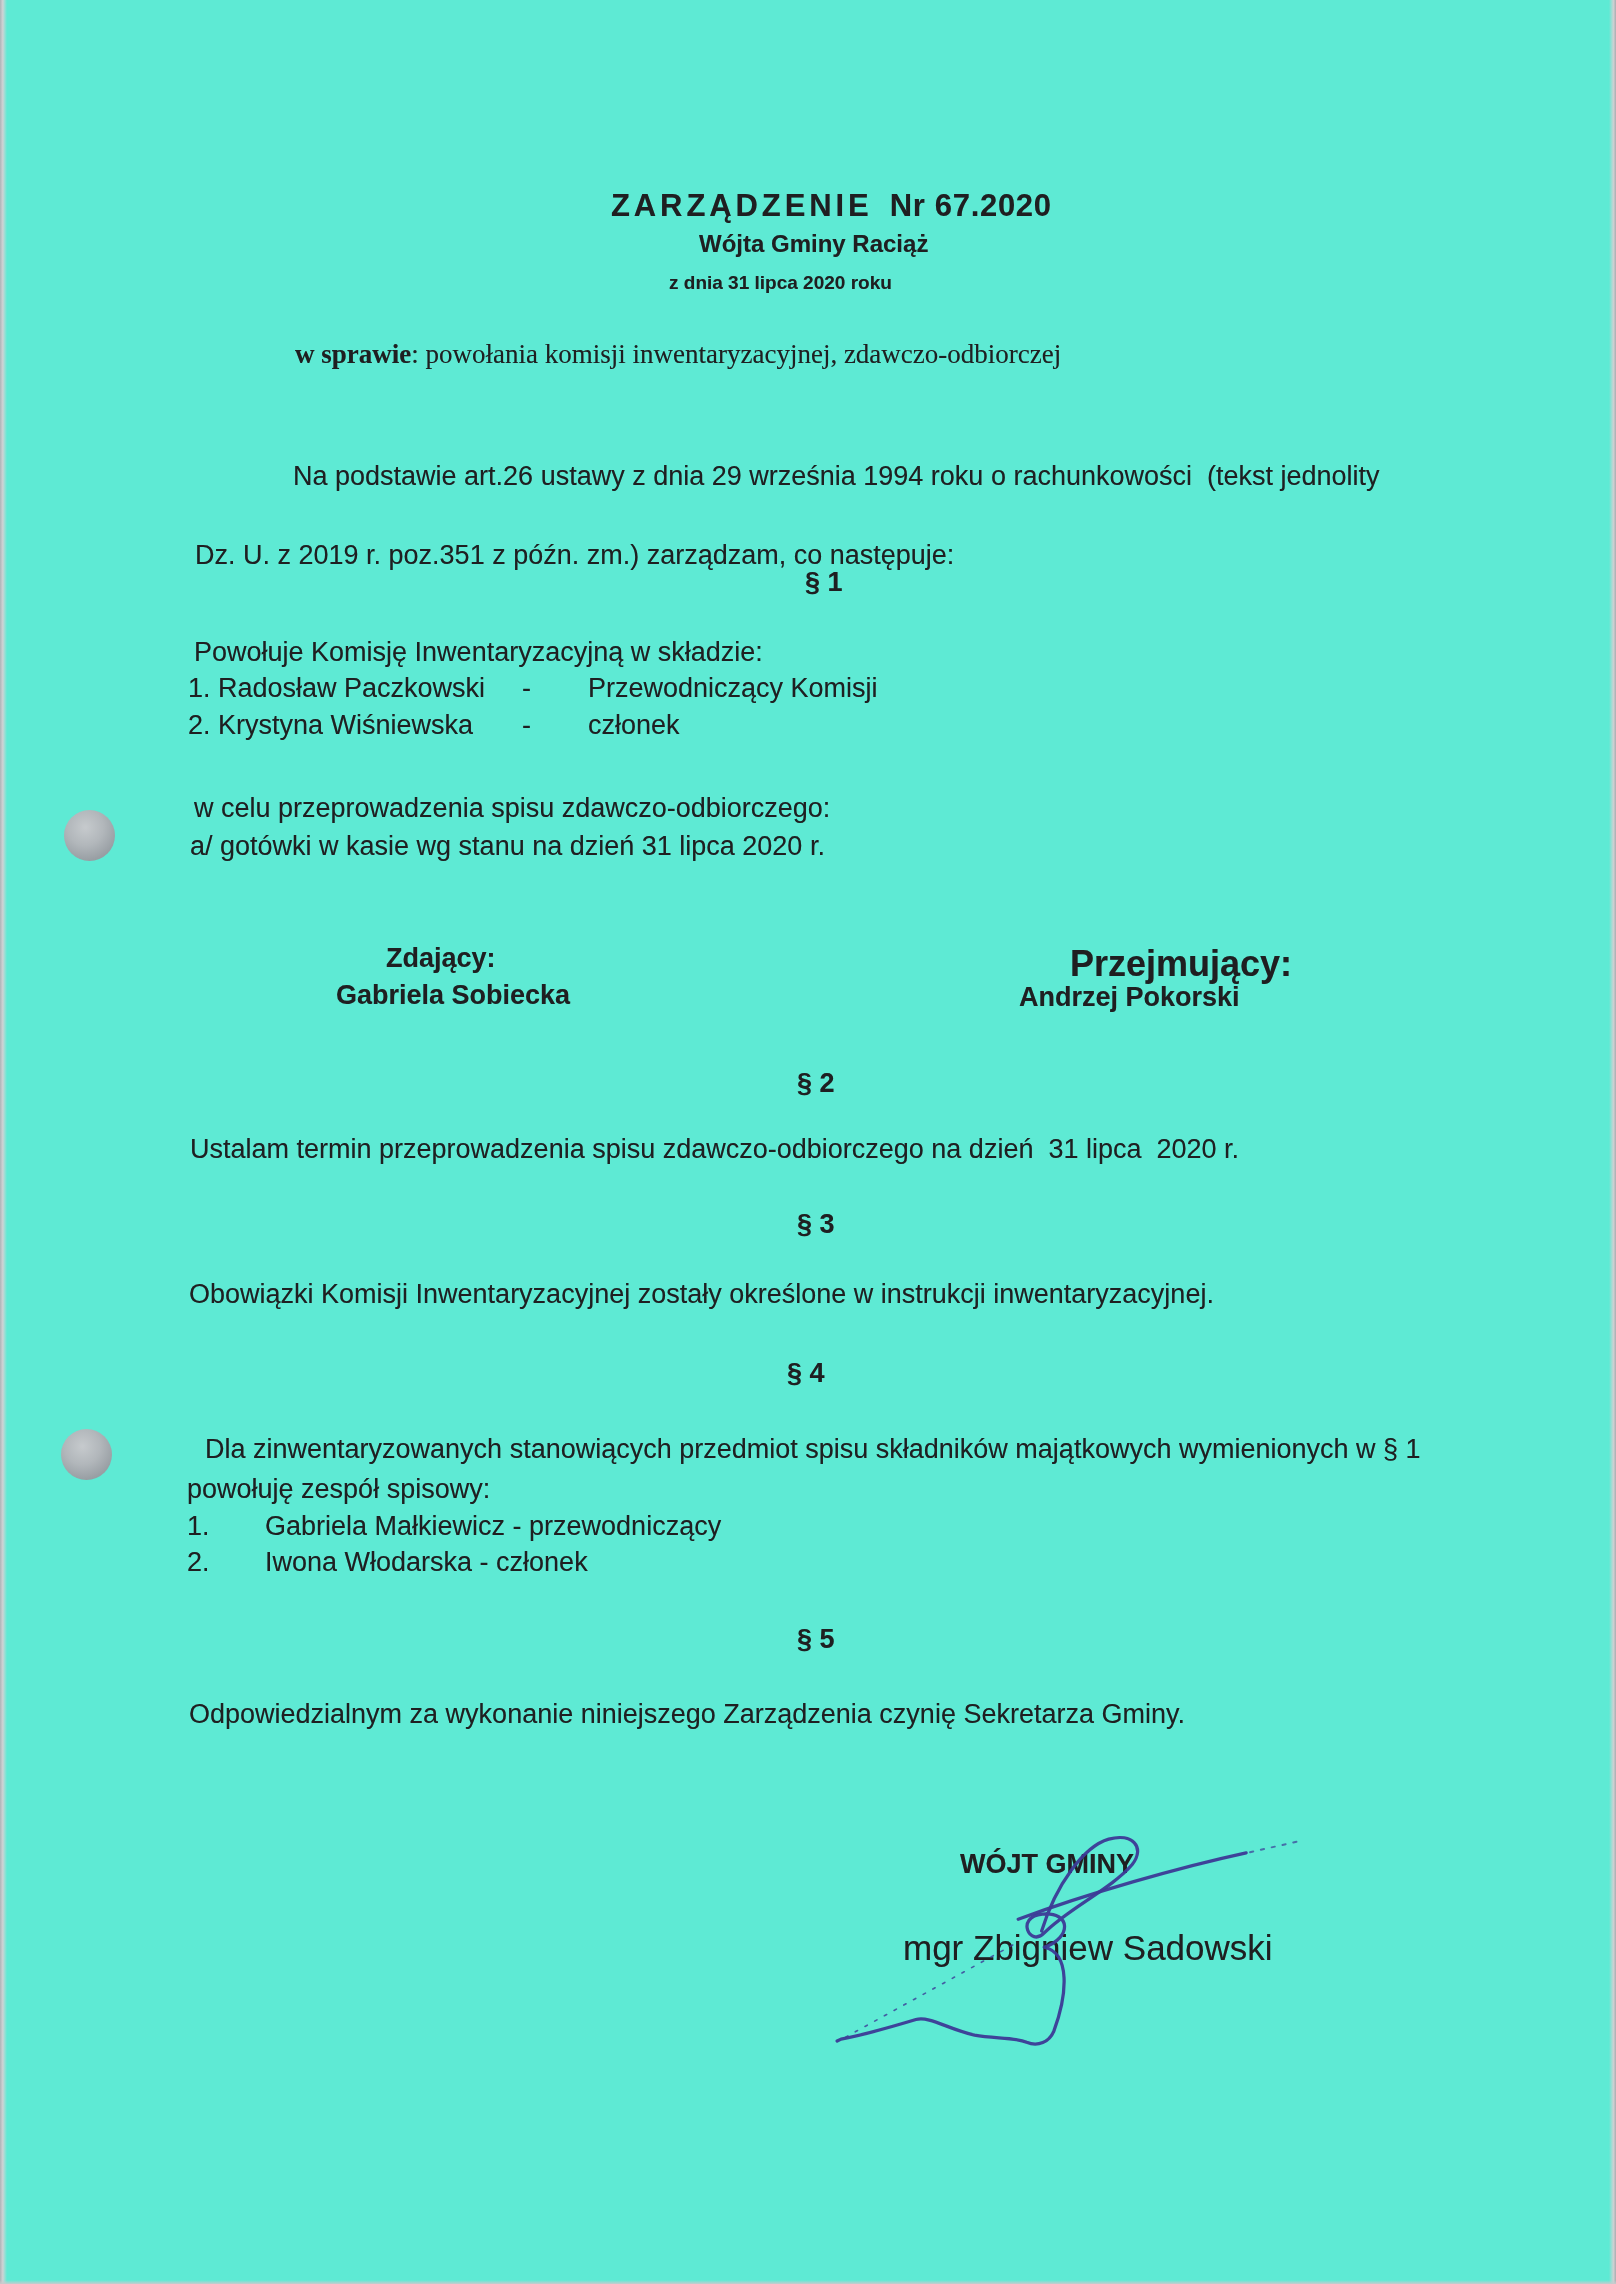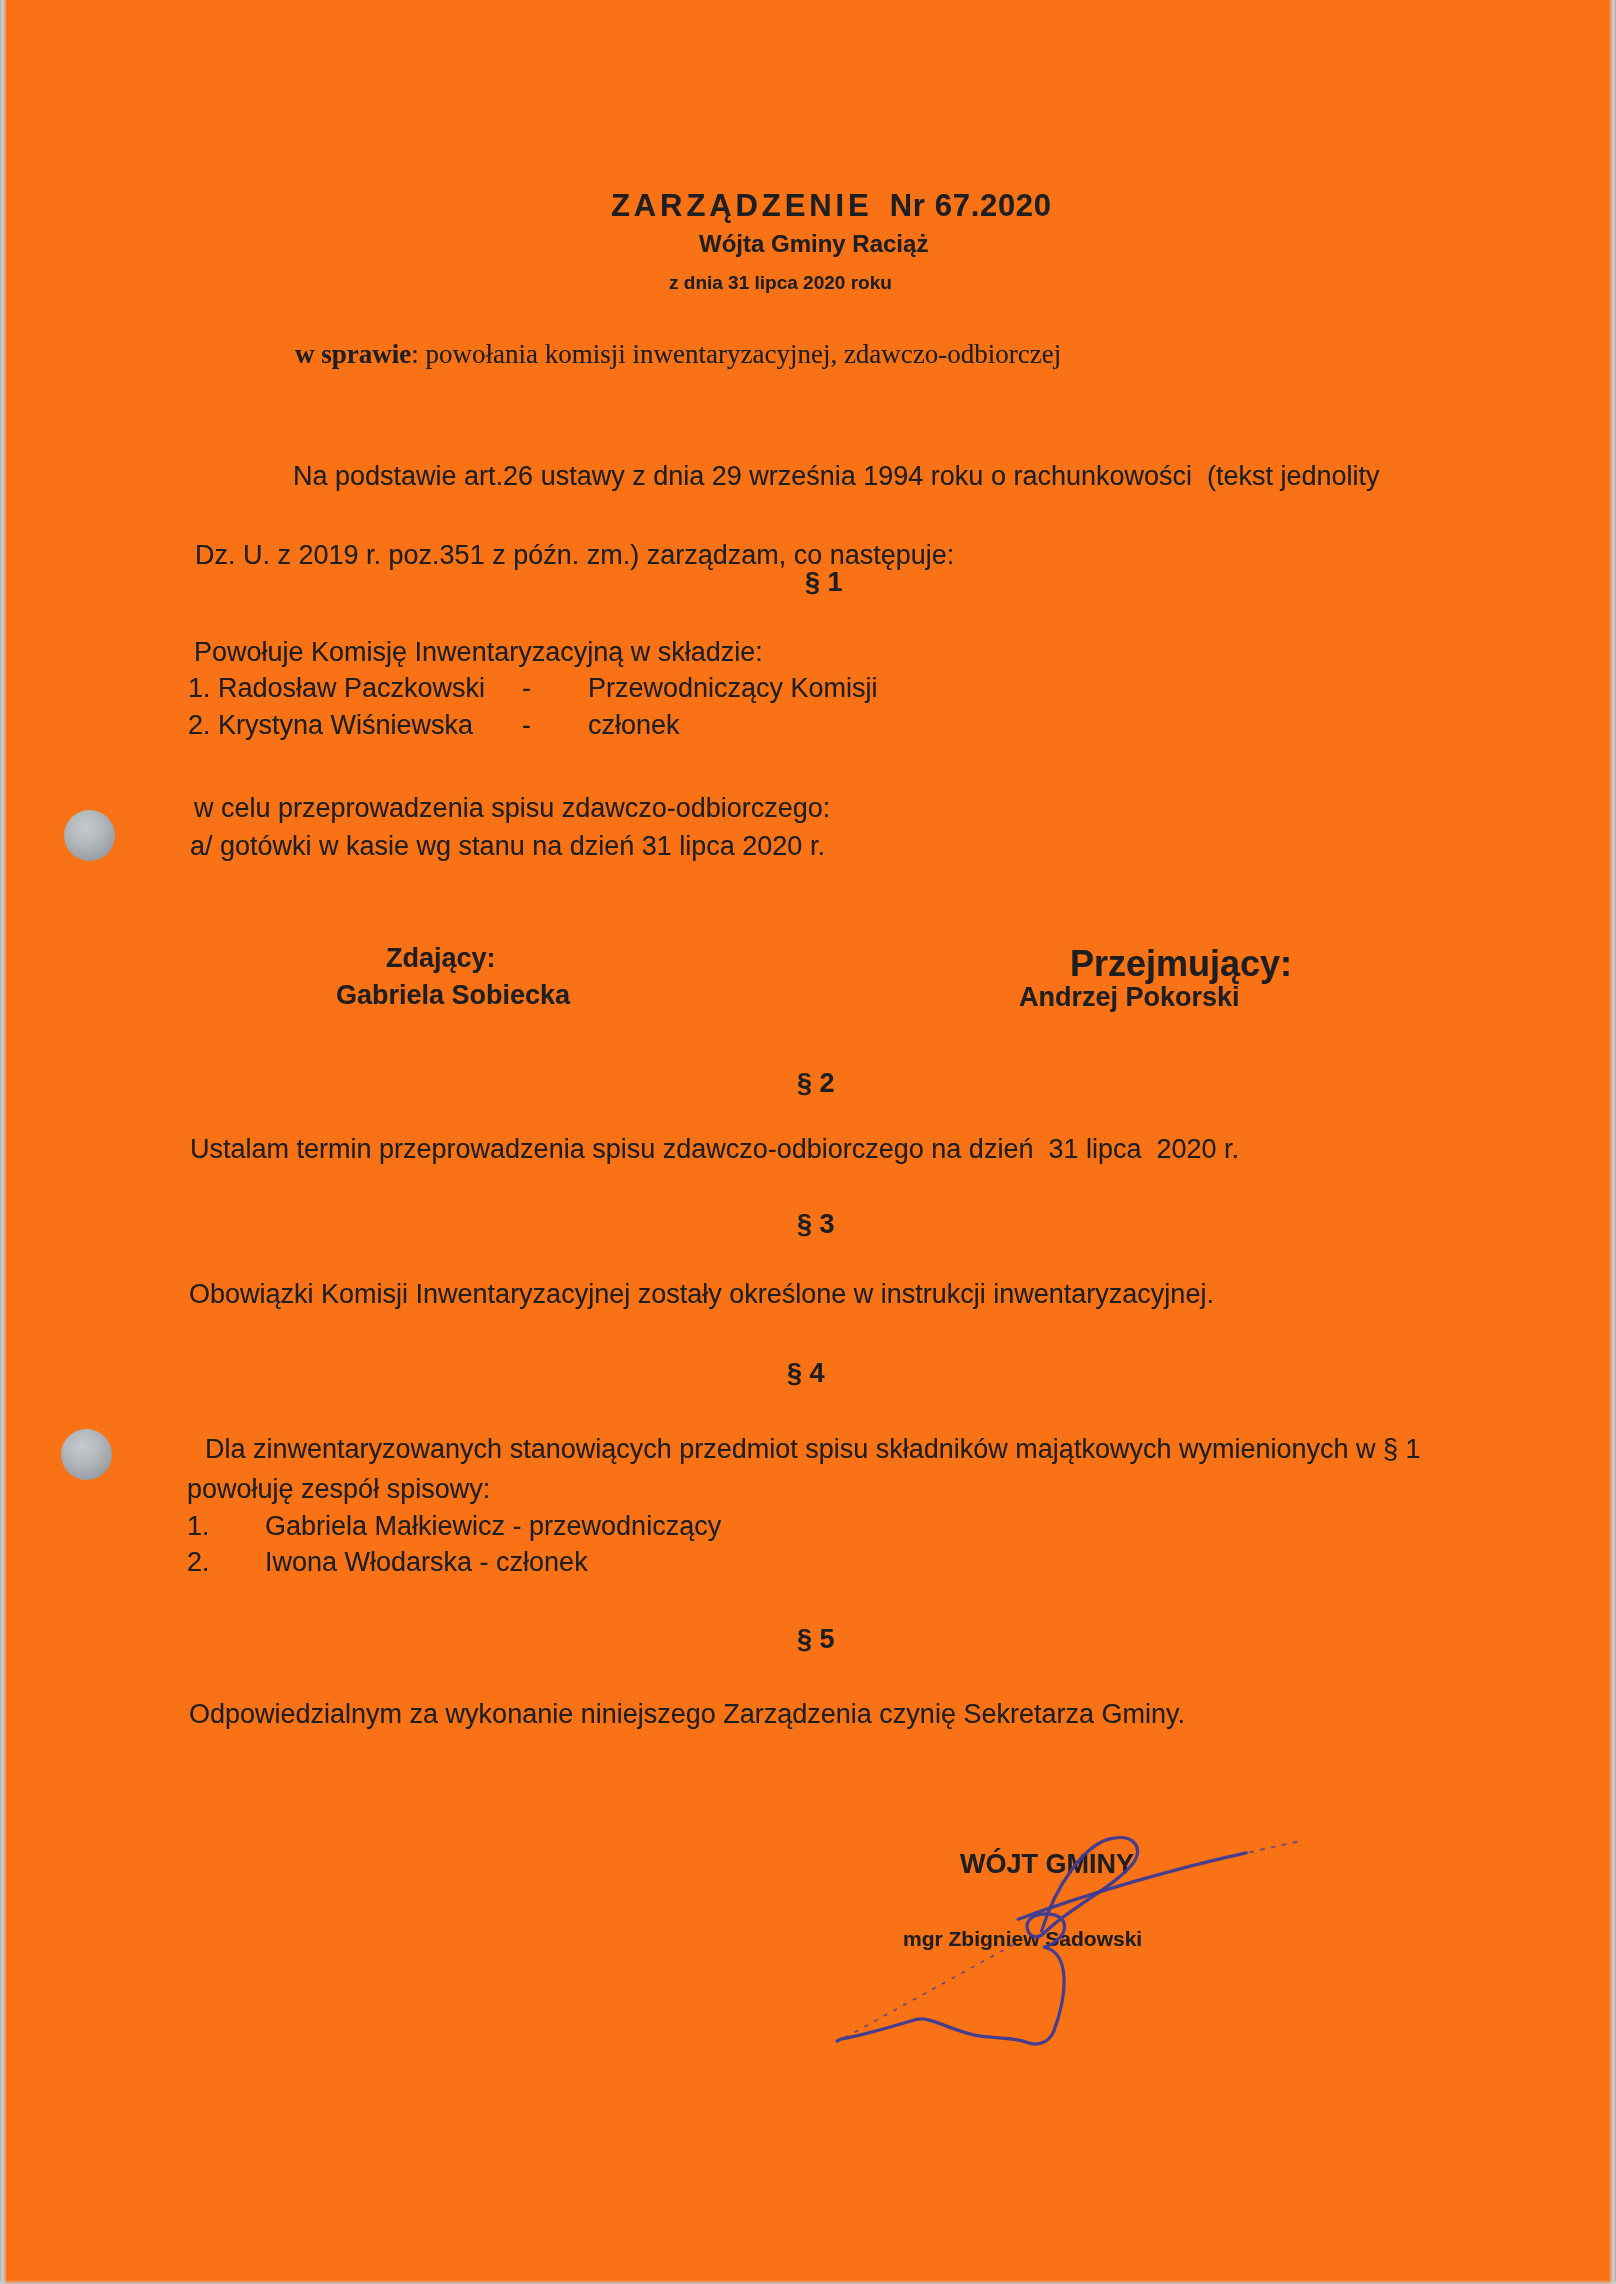--- a/index.html
+++ b/index.html
@@ -1,19 +1,19 @@
 <!DOCTYPE html>
 <html lang="pl" style="font-size:10.4px"><head>
 <meta charset="utf-8">
 <style>
   html,body{margin:0;padding:0;background:#e9eaec;}
   .page{
     position:relative;
     width:1617px;height:2284px;
-    background:#f97316;
+    background:#5eead4;
     font-family:"Liberation Sans", sans-serif;
     color:#1f1f21;
     overflow:hidden;
     text-shadow:0 0 0.4px rgba(20,20,20,.35);
   }
   .edge-left{position:absolute;left:0;top:0;width:6.5px;height:100%;
     background:linear-gradient(to right,#aeb3b7 0%,#cfd3d5 40%,rgba(255,255,255,0) 100%);}
   .edge-right{position:absolute;right:0;top:0;width:7.8px;height:100%;
     background:linear-gradient(to left,#9aa0a4 0%,#cdd1d3 45%,rgba(255,255,255,0) 100%);}
   .edge-bottom{position:absolute;left:0;bottom:0;width:100%;height:3.9px;
@@ -60,21 +60,21 @@
   .m4{top:1358px;left:787px;}
   .s4-l1{top:1434px;left:187px;margin-left:18px;}
   .s4-l2{top:1474px;left:187px;}
   .s4-m .no{display:inline-block;width:78px;}
   .s4-m1{top:1511px;left:187px;}
   .s4-m2{top:1547px;left:187px;}
   .m5{top:1624px;left:797px;}
   .s5-text{top:1699px;left:189px;}
 
   .sig-office{top:1849px;left:960px;font-size:27px;font-weight:bold;}
-  .sig-name{top:1927px;left:903px;font-size:21px;font-weight:bold;}
+  .sig-name{top:1927px;left:903px;font-size:35px;font-weight:normal;}
   .sig-svg{position:absolute;left:815px;top:1820px;width:508px;height:235px;pointer-events:none;}
 </style>
 </head>
 <body>
 
 <div class="page">
 
   <div class="edge-left"></div>
   <div class="edge-right"></div>
   <div class="edge-bottom"></div>

